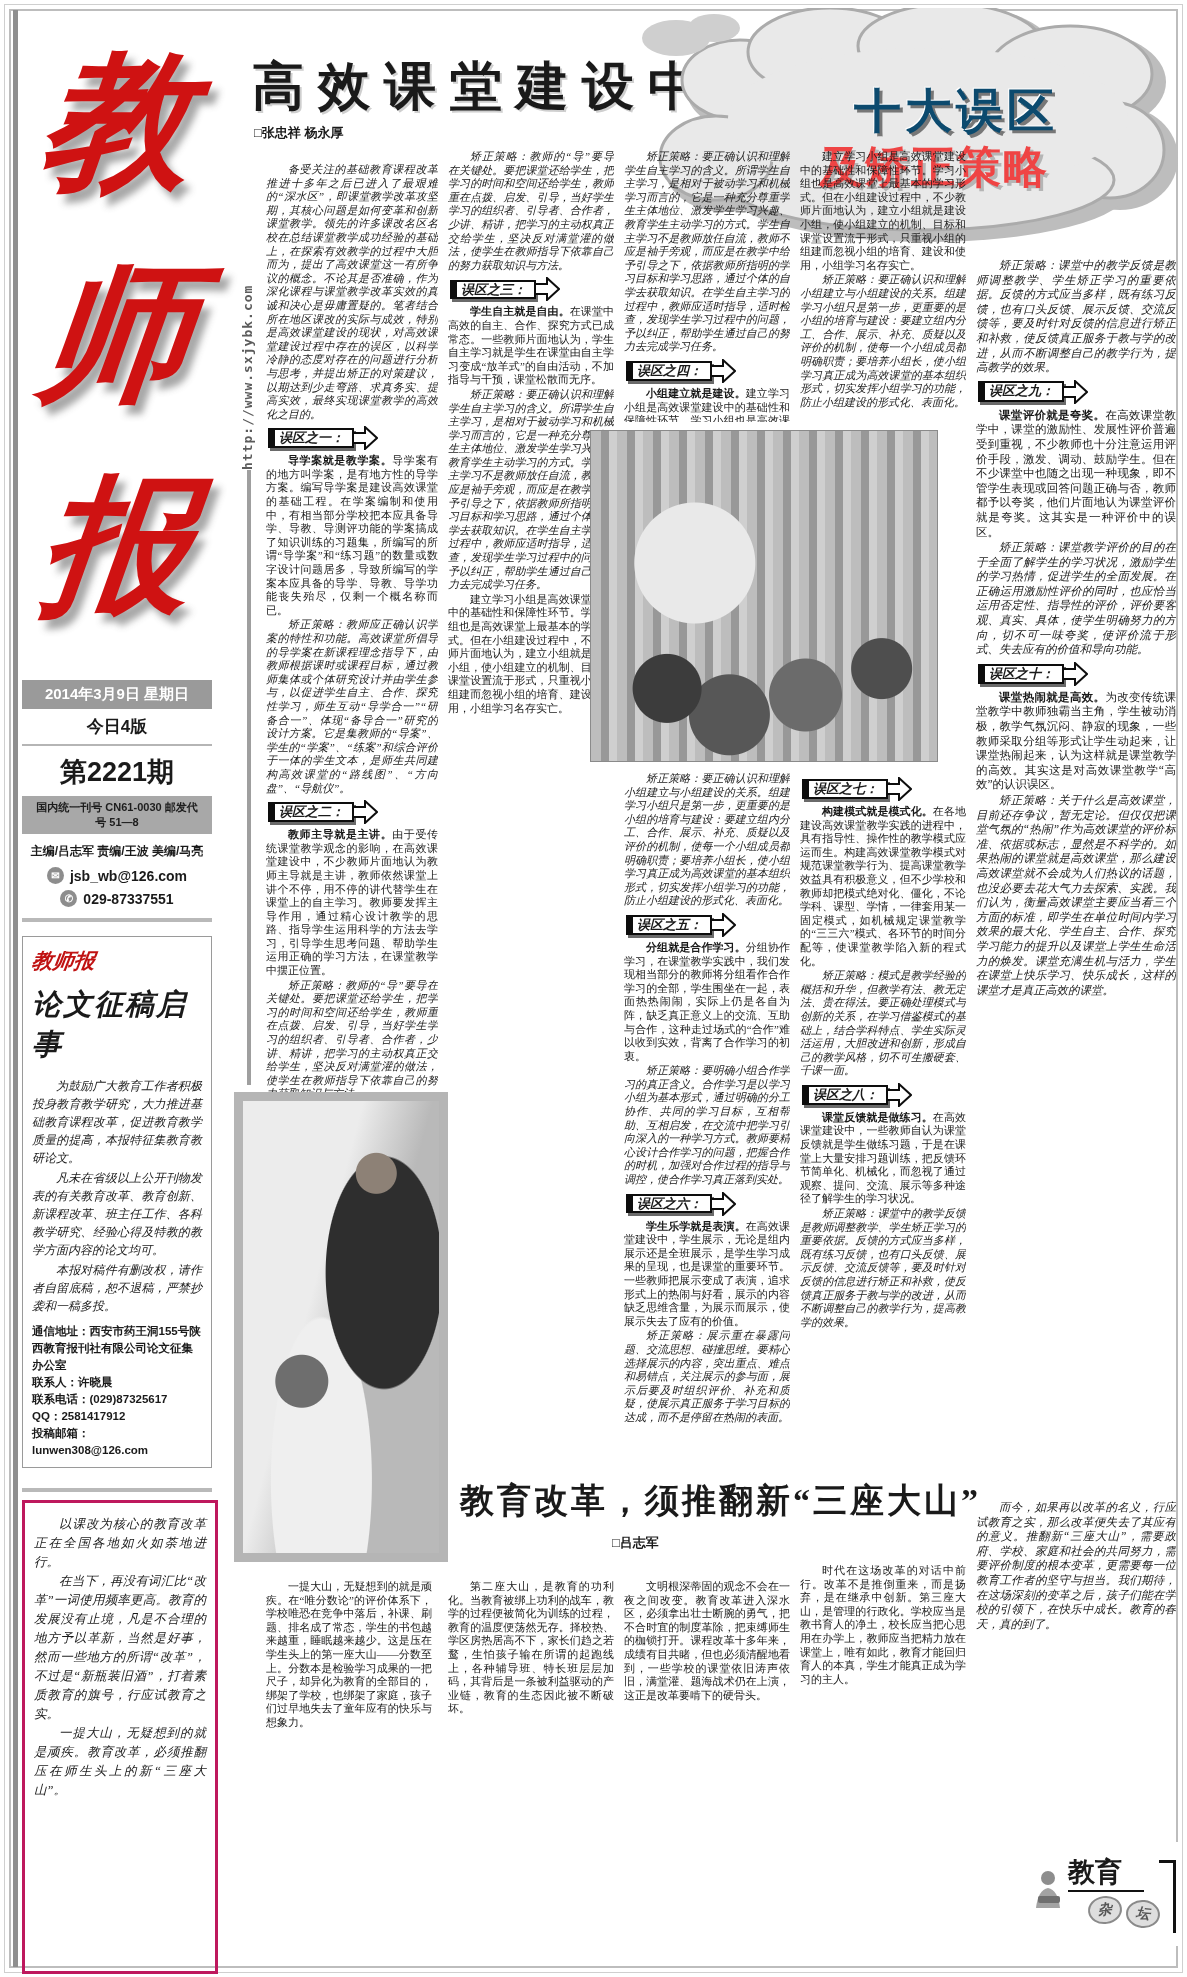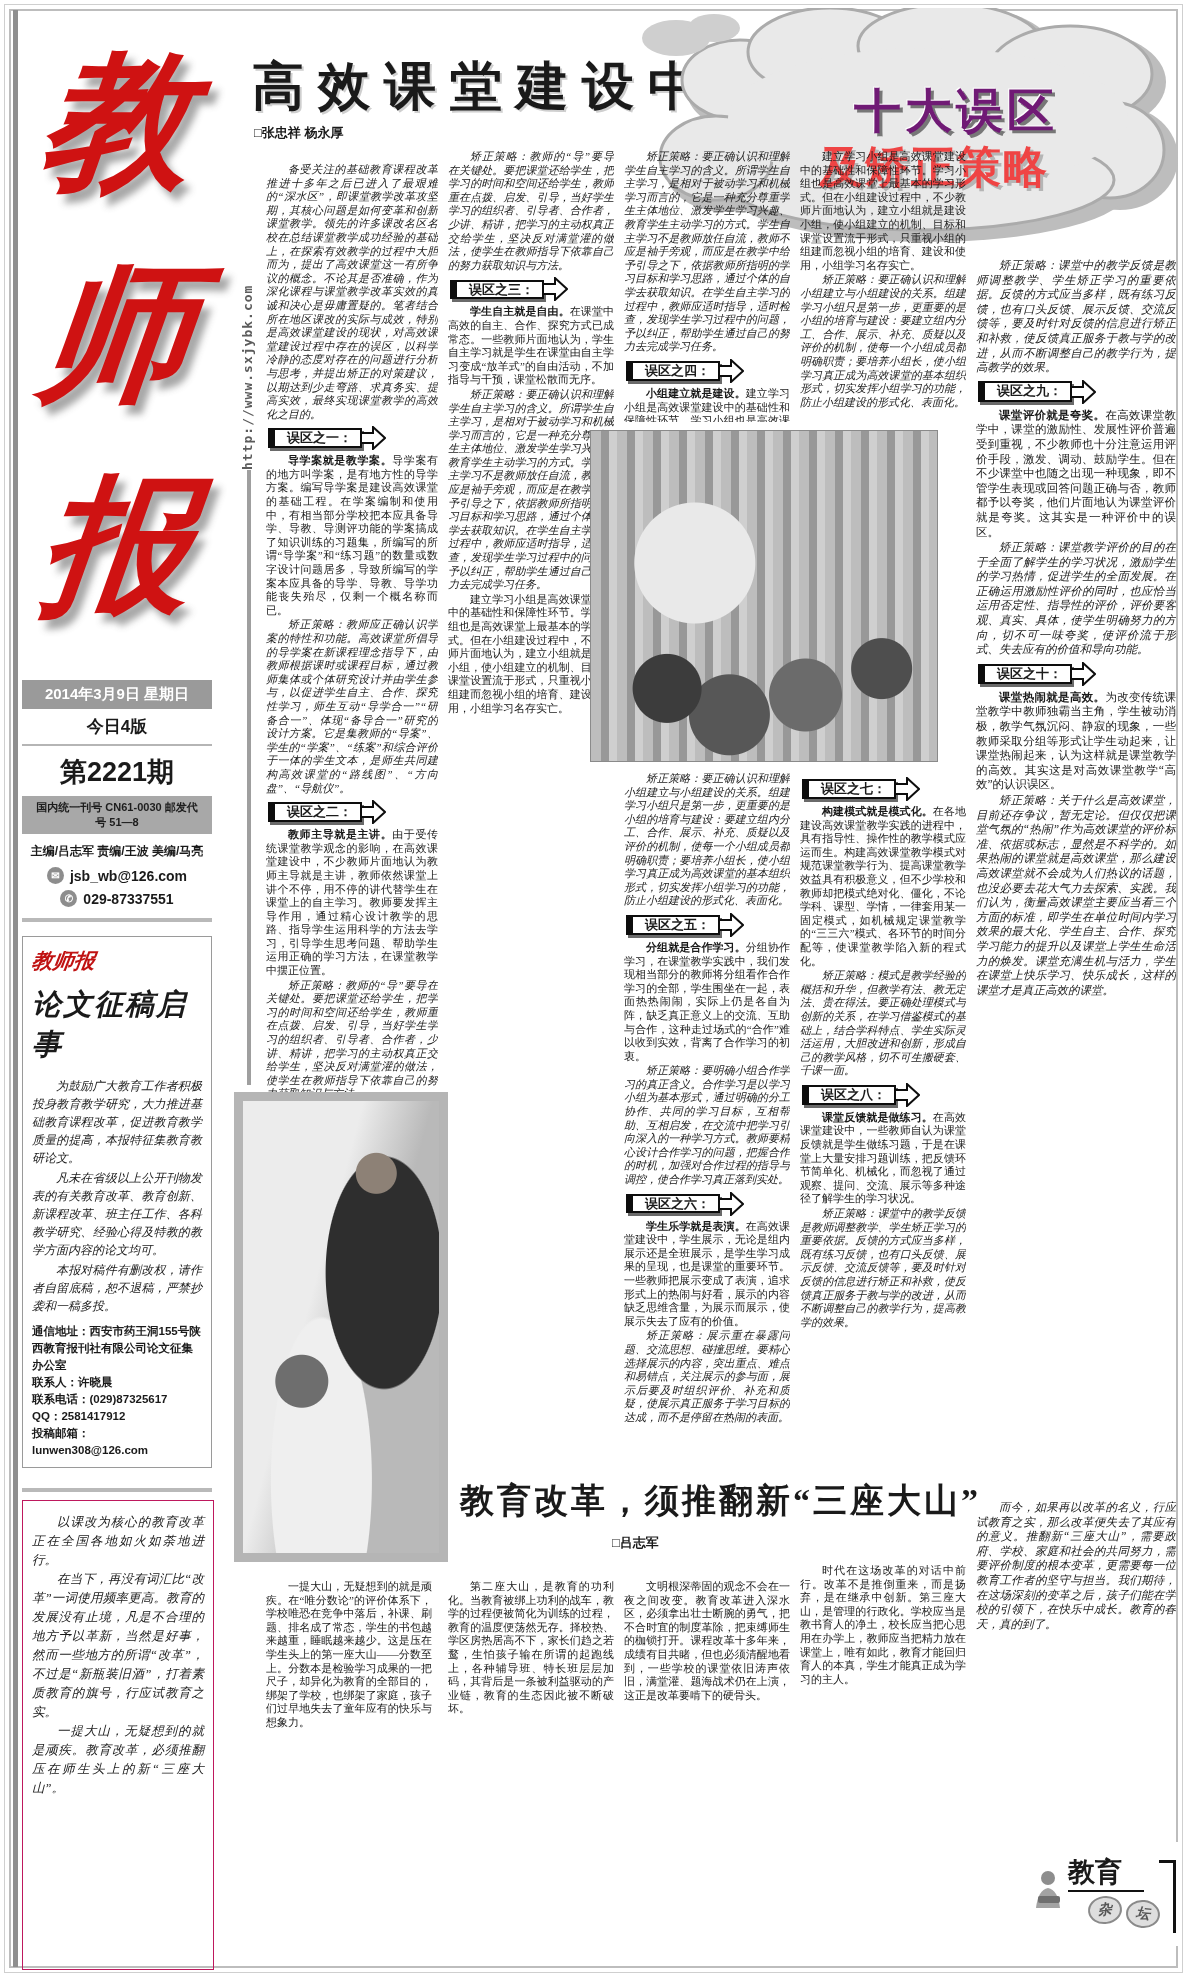--- a/index.html
+++ b/index.html
@@ -29,46 +29,46 @@
   .grayrule{height:4px;background:#b9b9b9;margin:8px 0 0 0;}
 
   .cfp{border:1px solid #9a9a9a;margin-top:14px;padding:10px 9px 8px 9px;background:#fff;}
   .cfp-logo{font-family:"DejaVu Serif",serif;font-style:italic;font-weight:bold;color:#c01212;font-size:21px;transform:skewX(-8deg);}
   .cfp-title{font-size:29px;font-weight:bold;font-style:italic;letter-spacing:2px;margin:10px 0 12px 0;}
   .kai{font-style:italic;}
   .cfp p{margin:0 0 2px 0;font-size:12px;line-height:18px;text-align:justify;text-indent:2em;}
   .cfp .contacts{margin-top:8px;font-family:"Liberation Sans",sans-serif;font-weight:bold;font-size:11.5px;line-height:17px;font-style:normal;}
 
   .leadrule{position:absolute;left:22px;top:1488px;width:190px;height:4px;background:#b9b9b9;}
-  .leadbox{position:absolute;left:22px;top:1500px;width:172px;height:444px;border:1px solid #be185d;
+  .leadbox{position:absolute;left:22px;top:1500px;width:172px;height:444px;border:3px solid #be185d;
            padding:12px 9px;font-size:12.5px;line-height:19px;text-align:justify;}
   .leadbox p{margin:0;text-indent:2em;font-style:italic;}
 
   
   .vurl{position:absolute;left:240px;top:150px;height:320px;writing-mode:vertical-rl;transform:rotate(180deg);
         font-family:"DejaVu Sans Mono",monospace;font-weight:bold;font-size:13px;color:#5c5c5c;letter-spacing:1px;}
   .vrule{position:absolute;left:247px;top:470px;width:4px;height:615px;background:#9f9f9f;}
 
   
   .headline{position:absolute;left:252px;top:52px;font-size:52px;font-weight:bold;letter-spacing:14px;
             font-family:"Liberation Serif",serif;text-shadow:2px 2px 0 #cfcfcf;}
   .byline{position:absolute;left:254px;top:124px;font-family:"Liberation Sans",sans-serif;font-weight:bold;font-size:13px;}
   .cloudwrap{position:absolute;left:628px;top:8px;width:552px;height:238px;}
   .cloud-t1{position:absolute;left:118px;top:72px;width:420px;text-align:center;font-family:Liberation Mono, monospace;
-            font-weight:900;font-size:47px;letter-spacing:4px;color:#701a75;
+            font-weight:900;font-size:47px;letter-spacing:4px;color:#0c4a6e;
             text-shadow:-1px -1px 0 #fff,3px 3px 0 #777;}
   .cloud-t2{position:absolute;left:96px;top:130px;width:420px;text-align:center;font-family:"Liberation Sans",sans-serif;
             font-weight:900;font-size:44px;letter-spacing:2px;color:#ef4444;text-shadow:3px 3px 0 #b5b5b5;}
 
   .col{position:absolute;overflow:hidden;font-size:11px;line-height:13.6px;text-align:justify;}
   .col p{margin:0 0 1px 0;text-indent:2em;}
   .col .kai{font-style:italic;}
   .mislabel{display:flex;align-items:center;margin:5px 0 4px 2px;}
   .mislabel .mbox{border:2px solid #0d0d0d;border-left-width:7px;background:#fff;font-family:"Liberation Sans",sans-serif;
-                  font-weight:bold;font-size:13px;padding:1px 8px 1px 12px;white-space:nowrap;box-shadow:2px 3px 0 #6a6a6a;}
+                  font-weight:bold;font-size:13px;padding:1px 8px 1px 4px;white-space:nowrap;box-shadow:2px 3px 0 #6a6a6a;font-style:italic;}
   .mislabel svg{margin-left:-2px;}
 
   .photo{position:absolute;border:1px solid #8a8a8a;}
   .photo1{left:590px;top:430px;width:346px;height:330px;background-color:#c9c9c9;
     background-image:
       radial-gradient(circle at 22% 78%, #3c3c3c 0 34px, rgba(0,0,0,0) 35px),
       radial-gradient(circle at 40% 86%, #575757 0 40px, rgba(0,0,0,0) 41px),
       radial-gradient(circle at 62% 80%, #6b6b6b 0 36px, rgba(0,0,0,0) 37px),
       radial-gradient(circle at 84% 72%, #4e4e4e 0 30px, rgba(0,0,0,0) 31px),
       radial-gradient(circle at 30% 40%, #e9e9e9 0 60px, rgba(0,0,0,0) 61px),

